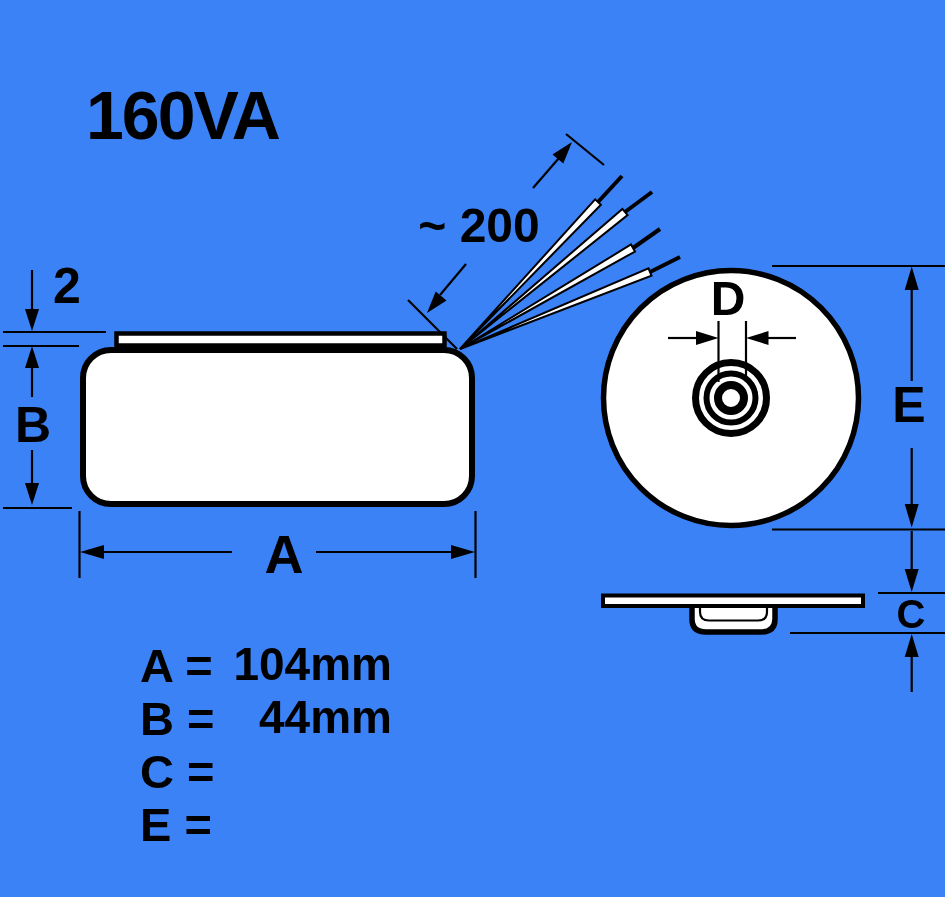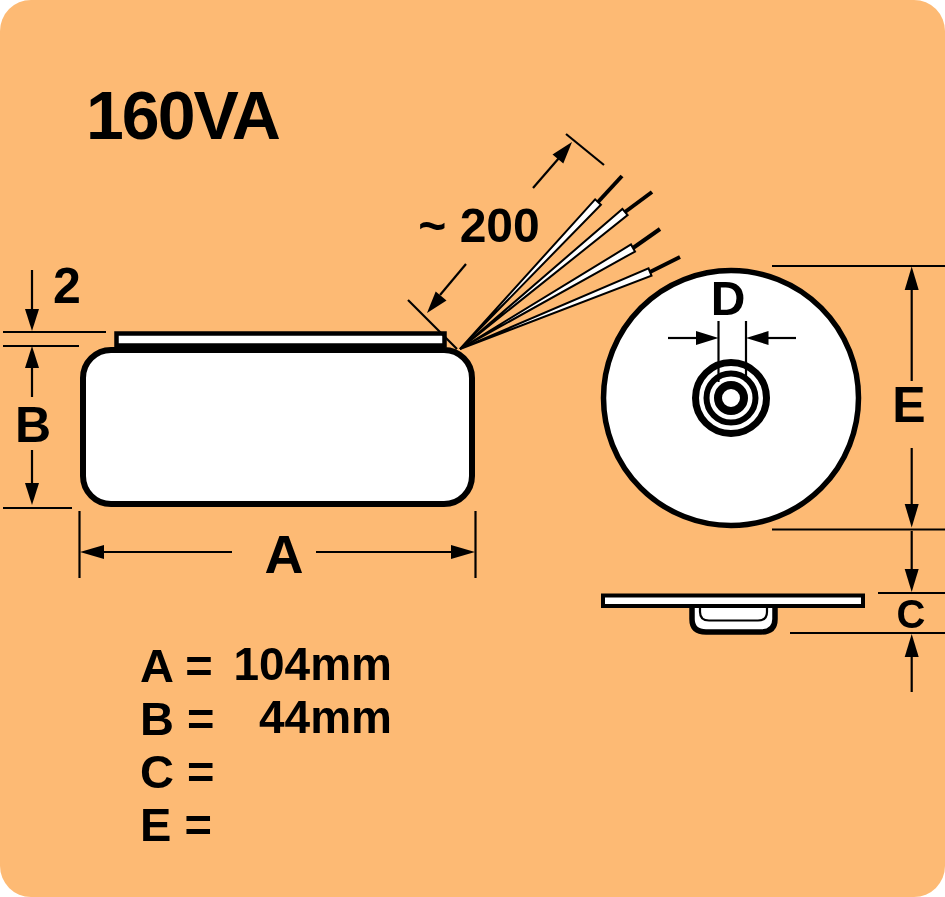--- a/index.html
+++ b/index.html
@@ -5,23 +5,22 @@
   html, body {
     margin: 0;
     padding: 0;
     background: #ffffff;
     font-family: "Liberation Sans", sans-serif;
   }
   .stage {
     width: 945px;
     height: 897px;
     position: relative;
-    background: #fdba74;
+    background: #3b82f6;
     overflow: hidden;
-    border-radius: 31px;
   }
   svg { display: block; }
   text {
     font-family: "Liberation Sans", sans-serif;
     font-weight: bold;
     fill: #000000;
   }
   .t-title  { font-size: 68px; letter-spacing: -2px; }
   .t-dim    { font-size: 50px; }
   .t-dim-sm { font-size: 40px; }

